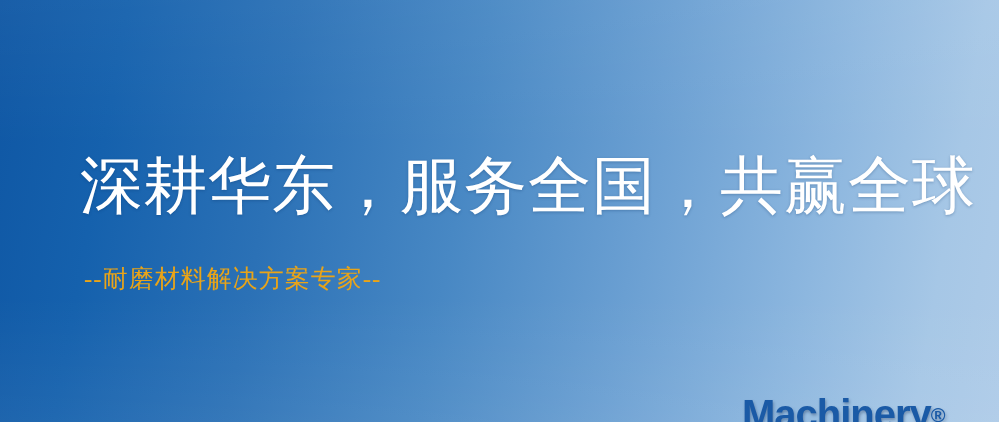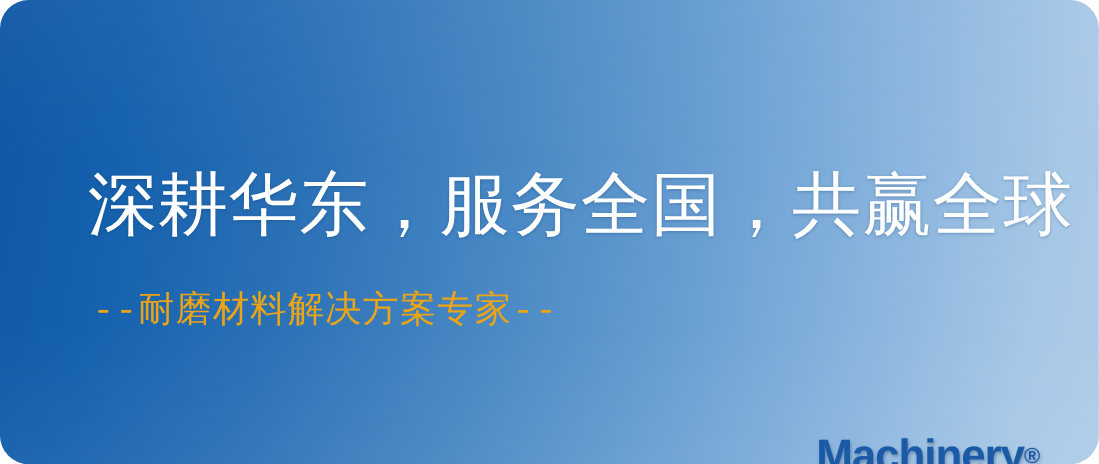--- a/index.html
+++ b/index.html
@@ -17,21 +17,20 @@
         #0f57a4 0%,
         #1561ad 12%,
         #2b71b6 28%,
         #4888c4 46%,
         #6a9fd2 63%,
         #8db7df 80%,
         #a6c7e6 92%,
         #aecbe8 100%);
     font-family: "Liberation Sans", sans-serif;
     user-select: none;
-    border-radius: 26px;
   }
 
   
   .banner-sheen {
     position: absolute;
     inset: 0;
     background: linear-gradient(to bottom,
         rgba(255,255,255,0.045) 0%,
         rgba(255,255,255,0.0) 35%,
         rgba(255,255,255,0.0) 70%,
@@ -49,22 +48,22 @@
     color: #ffffff;
     letter-spacing: 1px;
     white-space: nowrap;
     text-shadow: 0 1px 3px rgba(10,50,100,0.30);
   }
 
   .subtitle {
     position: absolute;
     left: 84px;
     top: 264px;
-    font-family: Liberation Mono, monospace;
-    font-size: 33px;
+    font-family: Liberation Serif, serif;
+    font-size: 25px;
     line-height: 1.2;
     color: #e9a418;
     letter-spacing: 1px;
     white-space: nowrap;
   }
 
   
   .logo {
     position: absolute;
     left: 742px;

